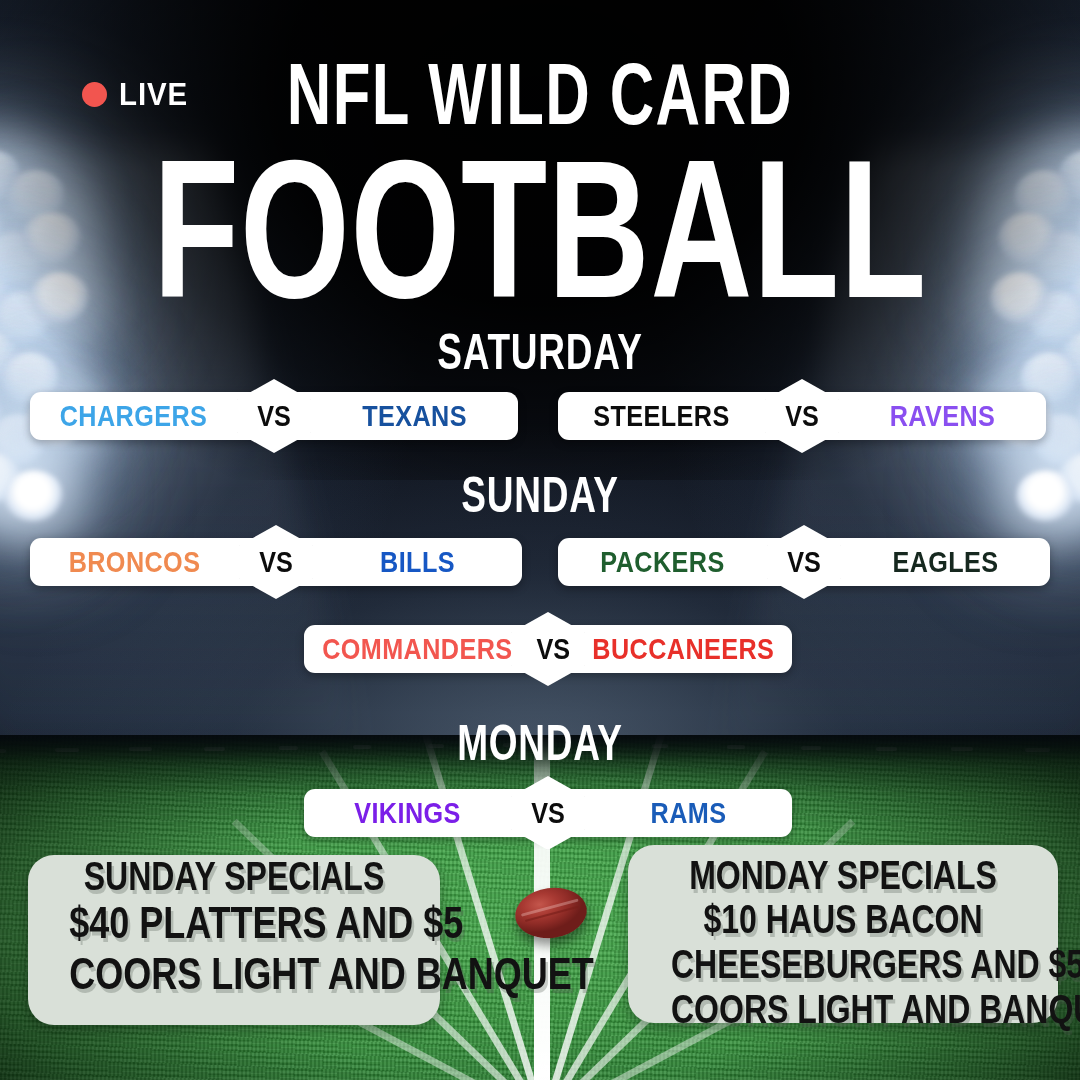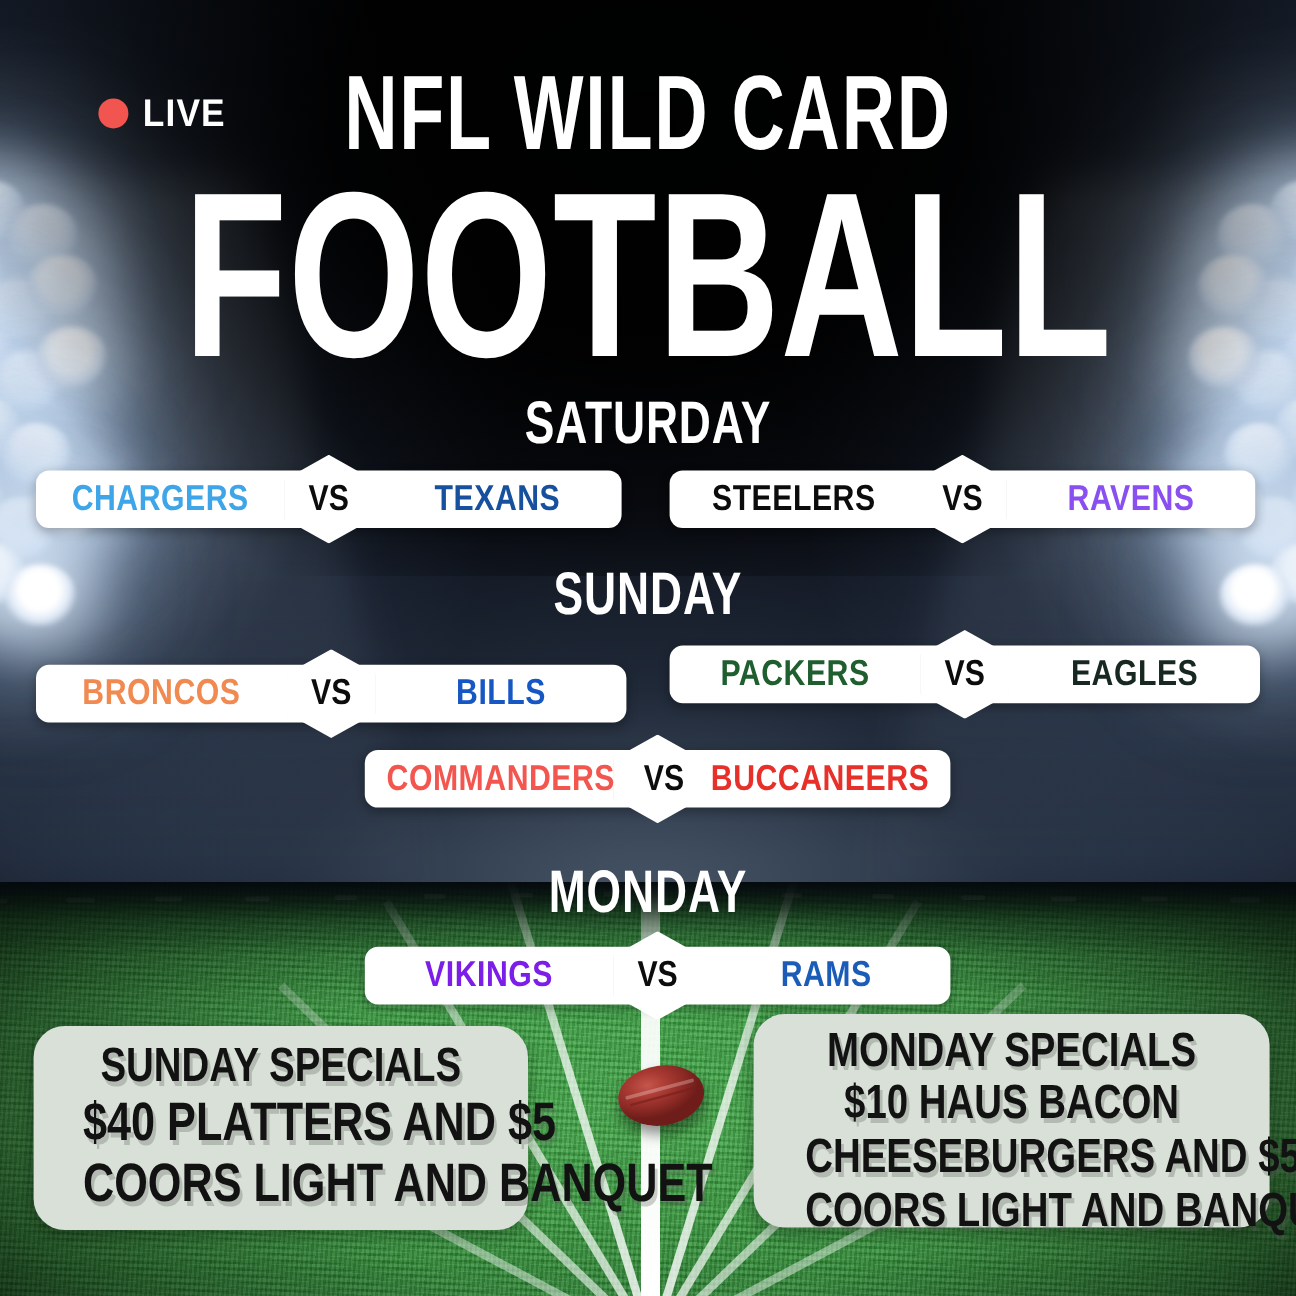--- a/index.html
+++ b/index.html
@@ -168,21 +168,21 @@
   
   .special {
     position:absolute; background:#d9e0d8; border-radius:26px;
     box-shadow:0 5px 14px rgba(0,0,0,0.30);
   }
   .special .line {
     color:#121212; text-align:center; white-space:nowrap;
     transform:scaleX(0.80); transform-origin:50% 50%;
     text-shadow:3px 4px 0 rgba(90,100,90,0.30);
   }
-  #special-sunday { left:28px;  top:855px; width:412px; height:170px; padding-top:12px; }
+  #special-sunday { left:28px;  top:855px; width:412px; height:170px; }
   #special-sunday .l0 { font-size:40px; line-height:1.08; }
   #special-sunday .l1 { font-size:45px; line-height:1.12; letter-spacing:0; }
   #special-sunday .l2 { font-size:45px; line-height:1.12; }
 
   #special-monday { left:628px; top:845px; width:430px; height:178px; padding-top:8px; }
   #special-monday .l0 { font-size:40px; line-height:1.10; }
   #special-monday .l1 { font-size:40px; line-height:1.12; }
   #special-monday .l2 { font-size:40px; line-height:1.12; }
   #special-monday .l3 { font-size:40px; line-height:1.12; }
 </style>
@@ -292,21 +292,21 @@
           <div class="cond vs">VS</div>
           <div class="cond team" style="color: rgb(23, 81, 158);">TEXANS</div>
         </div>
         <div class="pill" style="left: 558px; top: 392px; width: 488px;">
           <div class="slab"></div>
           <div class="notch"></div>
           <div class="cond team" style="color: rgb(12, 12, 12);">STEELERS</div>
           <div class="cond vs">VS</div>
           <div class="cond team" style="color: rgb(138, 79, 240);">RAVENS</div>
         </div>
-        <div class="pill" style="left: 30px; top: 538px; width: 492px; margin-top: 16px;">
+        <div class="pill" style="left: 30px; top: 538px; width: 492px;">
           <div class="slab"></div>
           <div class="notch"></div>
           <div class="cond team" style="color: rgb(240, 138, 80);">BRONCOS</div>
           <div class="cond vs">VS</div>
           <div class="cond team" style="color: rgb(22, 87, 196);">BILLS</div>
         </div>
         <div class="pill" style="left: 558px; top: 538px; width: 492px;">
           <div class="slab"></div>
           <div class="notch"></div>
           <div class="cond team" style="color: rgb(31, 94, 46);">PACKERS</div>

